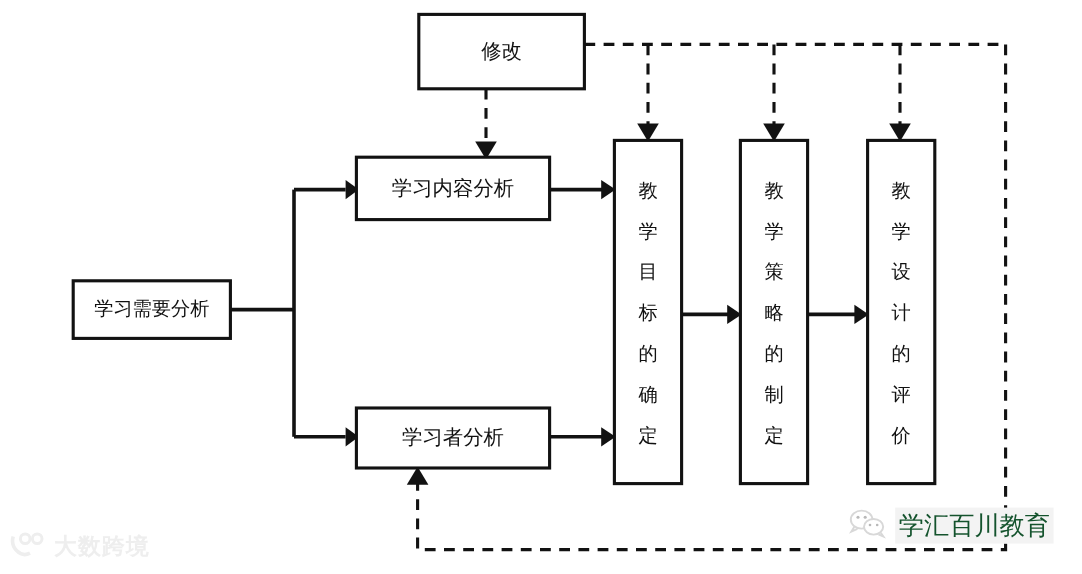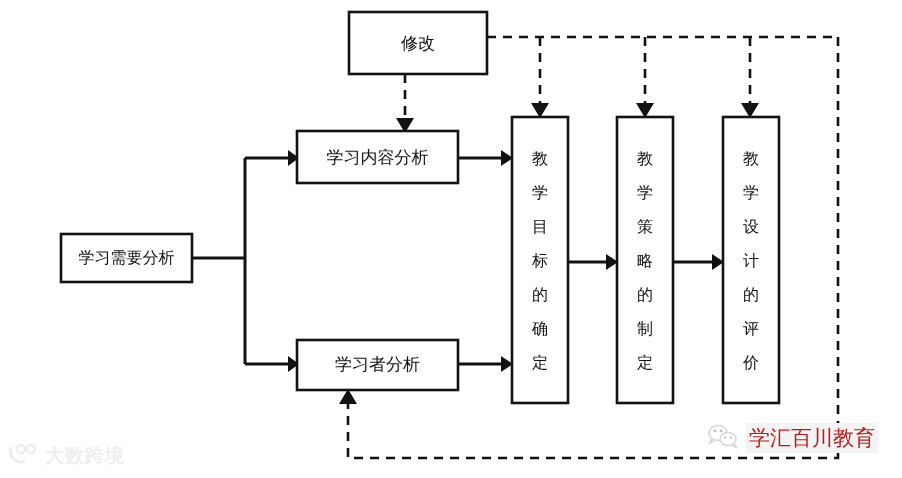--- a/index.html
+++ b/index.html
@@ -80,21 +80,21 @@
     color: #eeeeee;
     letter-spacing: 1px;
     font-family: "DejaVu Sans", "Liberation Sans", sans-serif;
   }
   #watermark-bottom-right {
     left: 707px;
     top: 423px;
   }
   #watermark-bottom-right .wm-text {
     font-size: 21px;
-    color: #b91c1c;
+    color: #14532d;
     background: #f3f3f3;
     padding: 1px 3px;
     font-family: Liberation Serif, serif;
   }
   .wm-icon {
     display: inline-block;
   }
 </style>
 </head>
 <body>

